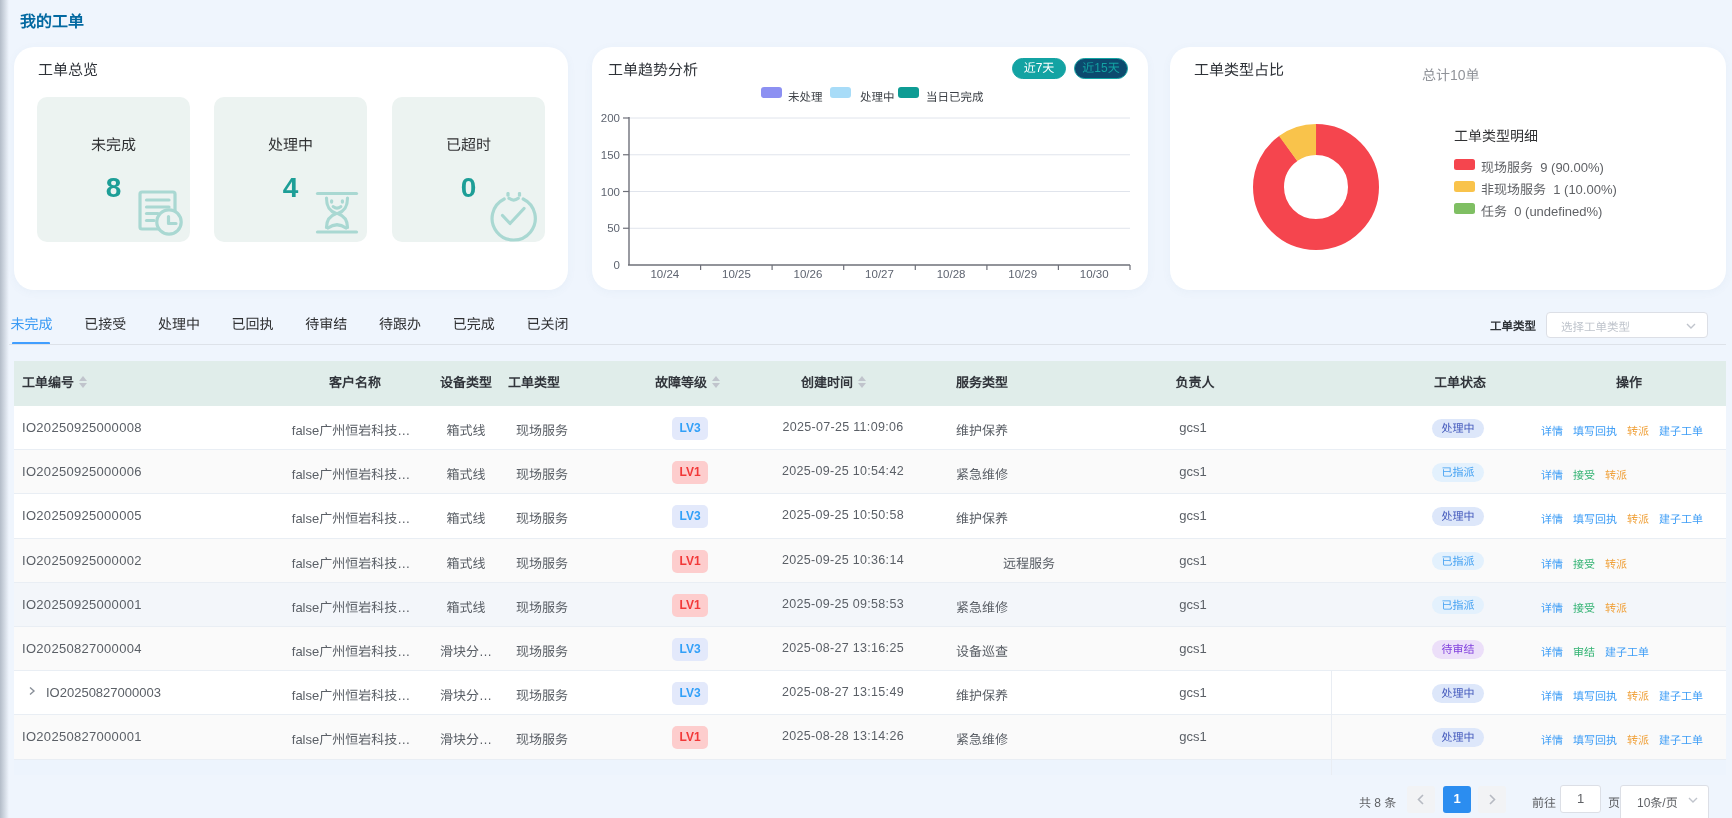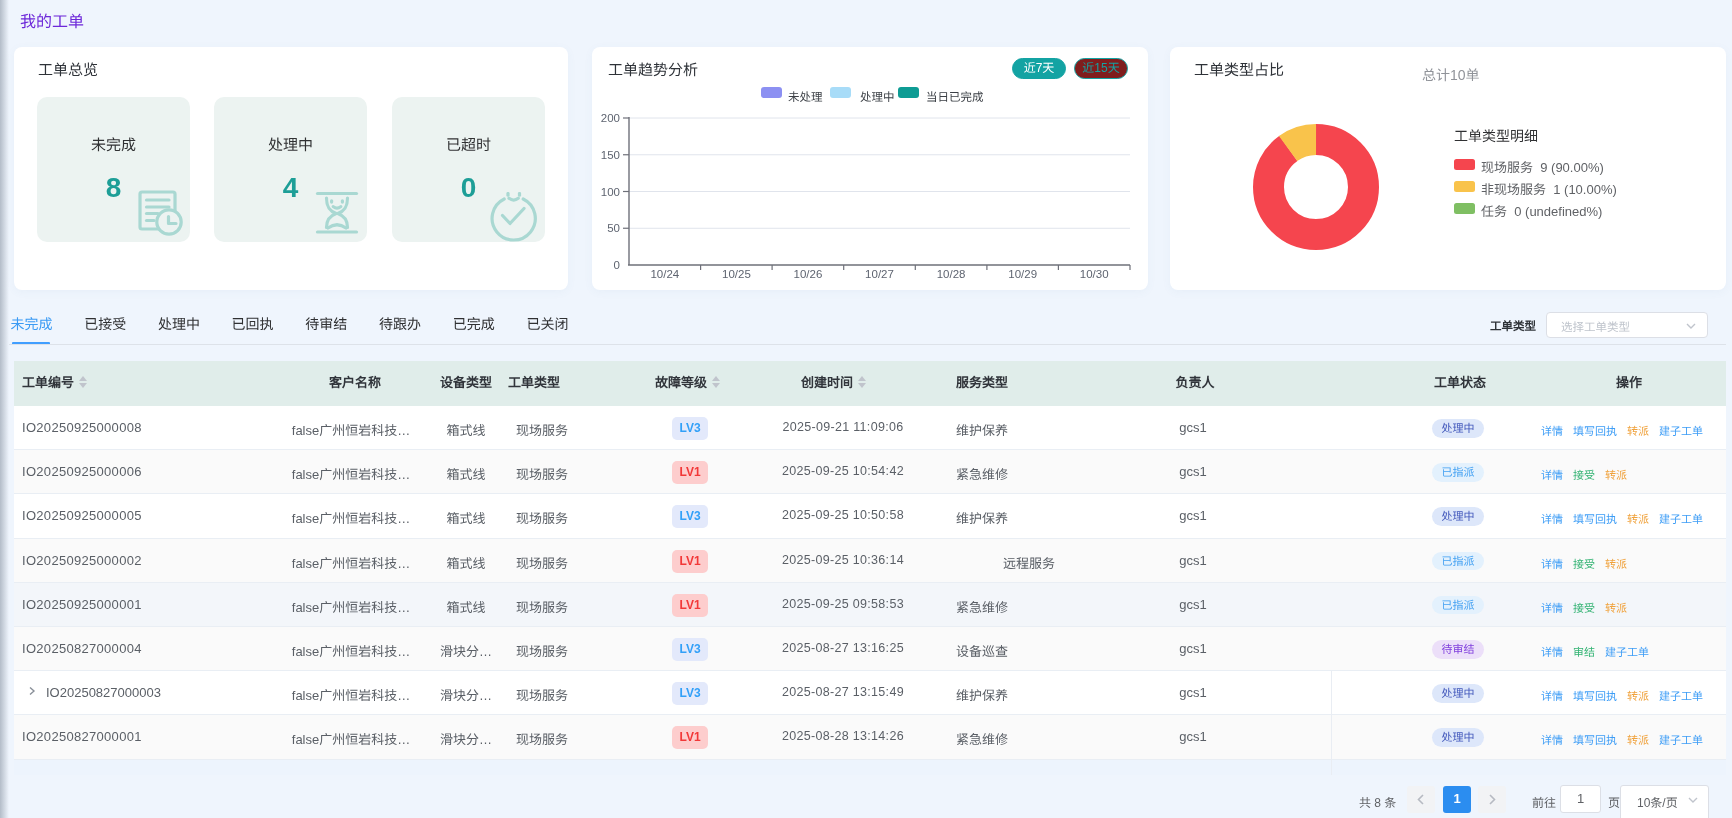--- a/index.html
+++ b/index.html
@@ -3,34 +3,34 @@
 <meta charset="UTF-8">
 <title>我的工单</title>
 <style>
   * { margin:0; padding:0; box-sizing:border-box; }
   html,body { width:1732px; height:818px; }
   body { font-family:"Liberation Sans", sans-serif; background:#eff5fd; position:relative; overflow:hidden; color:#5a5f66; }
   .abs { position:absolute; }
   .cc { transform:translateX(-50%); white-space:nowrap; }
   
   #edgeShadow { left:0; top:0; width:9px; height:818px; background:linear-gradient(to right, rgba(125,137,152,.52), rgba(125,137,152,0)); }
-  #pageTitle { left:20px; top:8px; font-size:16px; font-weight:400; color:#6d28d9; }
-  .card { position:absolute; background:#fff; border-radius:8px; box-shadow:0 2px 10px rgba(80,110,150,0.05); }
+  #pageTitle { left:20px; top:8px; font-size:16px; font-weight:700; color:#0369a1; }
+  .card { position:absolute; background:#fff; border-radius:20px; box-shadow:0 2px 10px rgba(80,110,150,0.05); }
   .cardTitle { position:absolute; left:24px; top:61px; font-size:15px; font-weight:500; color:#2e3238; }
   
   #card1 { left:14px; top:47px; width:554px; height:243px; }
   .stat { position:absolute; top:50px; width:153px; height:145px; background:#ecf3f1; border-radius:10px; }
   .stat .lab { position:absolute; top:36px; left:0; width:100%; text-align:center; font-size:15px; color:#303133; }
   .stat .num { position:absolute; top:75px; left:0; width:100%; text-align:center; font-size:28px; font-weight:700; color:#1d9e97; }
   .stat svg { position:absolute; right:7px; bottom:6px; }
   
   #card2 { left:592px; top:47px; width:556px; height:243px; }
   .rbtn { position:absolute; top:11px; height:21px; line-height:19px; font-size:12px; border-radius:10.5px; text-align:center; }
   #btn7 { left:420px; width:54px; background:#13a3a3; color:#fff; border:1px solid #13a3a3; }
-  #btn15 { left:482px; width:54px; background:#7f1d1d; color:#13a3a3; border:1px solid #13a3a3; }
+  #btn15 { left:482px; width:54px; background:#0c4a6e; color:#13a3a3; border:1px solid #13a3a3; }
   .lgsw { position:absolute; top:40px; width:21px; height:11px; border-radius:3px; }
   .lgtx { position:absolute; top:41px; font-size:11.5px; color:#3c4046; }
   
   #card3 { left:1170px; top:47px; width:556px; height:243px; }
   #total10 { position:absolute; left:252px; top:17px; font-size:14px; color:#909399; }
   #dlegTitle { position:absolute; left:284px; top:78px; font-size:14px; color:#303133; }
   .dsw { position:absolute; left:284px; width:21px; height:11px; border-radius:2.5px; }
   .dtx { position:absolute; left:311px; font-size:13px; color:#606266; }
   
   #tabs { position:absolute; left:0; top:313px; width:1732px; height:28px; }
@@ -221,21 +221,21 @@
     <span class="th cc" style="left:1446px;">工单状态</span>
     <span class="th cc" style="left:1615px;">操作</span>
   </div>
 
   <div class="trow" style="top:406px;">
     <span class="cell cid">IO20250925000008</span>
     <span class="cell cc" style="left:337px;">false广州恒岩科技…</span>
     <span class="cell cc" style="left:452px;">箱式线</span>
     <span class="cell cc" style="left:528px;">现场服务</span>
     <span class="lv lv3">LV3</span>
-    <span class="cell dt">2025-09-21 11:09:06</span>
+    <span class="cell dt">2025-07-25 11:09:06</span>
     <span class="cell cc" style="left:968px;">维护保养</span>
     <span class="cell cc" style="left:1179px;">gcs1</span>
     <span class="pill pWork">处理中</span>
     <span class="ops"><span class="aB">详情</span><span class="aB">填写回执</span><span class="aO">转派</span><span class="aB" style="margin-right:0;">建子工单</span></span>
   </div>
   <div class="trow alt" style="top:450.2px;">
     <span class="cell cid">IO20250925000006</span>
     <span class="cell cc" style="left:337px;">false广州恒岩科技…</span>
     <span class="cell cc" style="left:452px;">箱式线</span>
     <span class="cell cc" style="left:528px;">现场服务</span>

